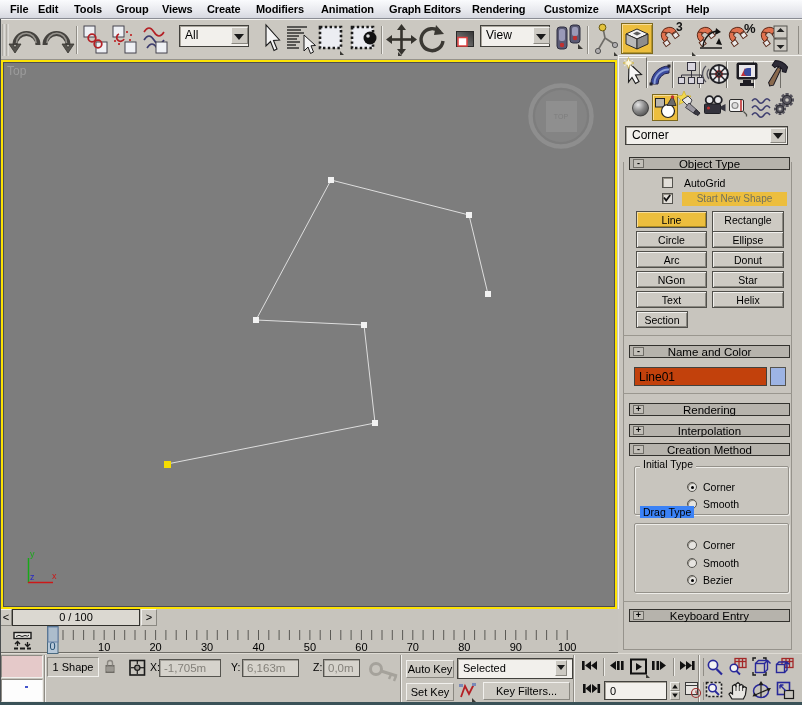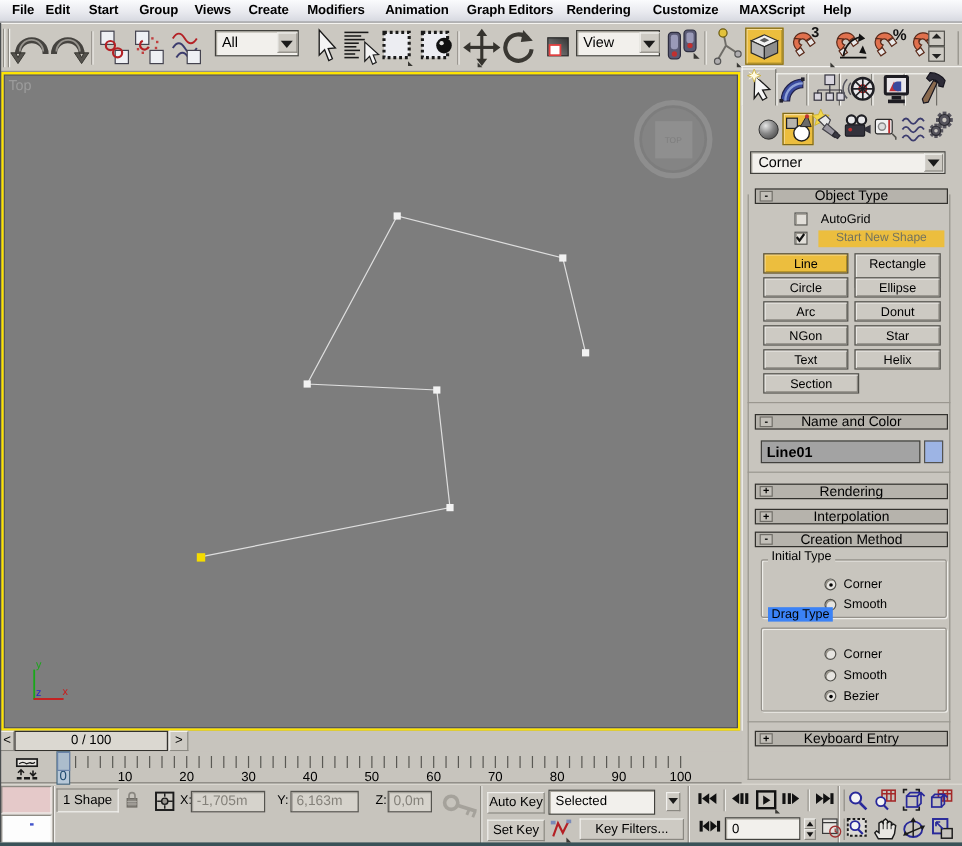--- a/index.html
+++ b/index.html
@@ -23,21 +23,21 @@
   border:1px solid #32312d; font-size:11.5px; line-height:12px; text-align:center; color:#000; }
 .rhead .pm { position:absolute; left:3px; top:1px; width:11px; height:9px;
   background:#c2bfb8; border:1px solid #6f6d67; font-size:9px; line-height:7px; text-align:center; font-weight:bold; }
 .btn { position:absolute; background:#cdcac3; border:1px solid #504f4a;
   box-shadow:inset 1px 1px 0 #f1f0ed, inset -1px -1px 0 #8a8881;
   font-size:10.5px; text-align:center; color:#000; }
 .btn.yellow { background:#ecbe3e; box-shadow:inset 1px 1px 0 #f7dd9a, inset -1px -1px 0 #a98a22; }
 .cb { position:absolute; width:11px; height:11px; background:#e2dfd9; border:1px solid #54534e;
   box-shadow:inset 1px 1px 0 #979389; font-size:9px; line-height:10px; text-align:center; font-weight:bold; }
 .lbl { position:absolute; font-size:10.5px; color:#000; white-space:nowrap; }
-.sunken { position:absolute; background:#a3a3a3; border:1px solid #42413d;font-weight:bold; }
+.sunken { position:absolute; background:#c2410c; border:1px solid #42413d; }
 .groupbox { position:absolute; border:1px solid #94918a; border-radius:2px;
   box-shadow:1px 1px 0 #eeede9, inset 1px 1px 0 #eeede9; }
 .radio { position:absolute; width:10px; height:10px; border-radius:50%; background:#e6e4e0;
   border:1px solid #54534e; box-shadow:inset 1px 1px 0 #979389; }
 .radio.sel::after { content:""; position:absolute; left:2.5px; top:2.5px; width:3px; height:3px;
   border-radius:50%; background:#000; }
 #trackrow { left:0; top:609px; width:618px; height:17px; background:#c7c4bd; }
 #ruler { left:0; top:626px; width:618px; height:27px; background:#c7c4bd; }
 #statusbar { left:0; top:654px; width:802px; height:51px; background:#c7c4bd; }
 .vsep { position:absolute; width:2px; background:transparent; border-left:1px solid #8f8c85; border-right:1px solid #f1f0ed; }
@@ -46,21 +46,21 @@
 .field { position:absolute; background:#d6d3cc; border:1px solid #55544f;
   box-shadow:inset 1px 1px 0 #a5a29b; font-size:11.5px; color:#84817a; }
 </style>
 </head>
 <body>
 <div id="root">
 
   <div id="menubar" class="abs">
     <span class="mi" style="left:10px">File</span>
     <span class="mi" style="left:38px">Edit</span>
-    <span class="mi" style="left:74px">Start</span>
+    <span class="mi" style="left:74px">Tools</span>
     <span class="mi" style="left:116px">Group</span>
     <span class="mi" style="left:162px">Views</span>
     <span class="mi" style="left:207px">Create</span>
     <span class="mi" style="left:256px">Modifiers</span>
     <span class="mi" style="left:321px">Animation</span>
     <span class="mi" style="left:389px">Graph Editors</span>
     <span class="mi" style="left:472px">Rendering</span>
     <span class="mi" style="left:544px">Customize</span>
     <span class="mi" style="left:616px">MAXScript</span>
     <span class="mi" style="left:686px">Help</span>
@@ -107,21 +107,21 @@
   <div class="btn yellow" style="left:636px;top:211px;width:71px;height:17px;line-height:16px">Line</div>
   <div class="btn" style="left:712px;top:211px;width:72px;height:29px;line-height:16px">Rectangle</div>
   <div class="btn" style="left:636px;top:231px;width:71px;height:17px;line-height:16px">Circle</div>
   <div class="btn" style="left:712px;top:231px;width:72px;height:17px;line-height:16px">Ellipse</div>
   <div class="btn" style="left:636px;top:251px;width:71px;height:17px;line-height:16px">Arc</div>
   <div class="btn" style="left:712px;top:251px;width:72px;height:17px;line-height:16px">Donut</div>
   <div class="btn" style="left:636px;top:271px;width:71px;height:17px;line-height:16px">NGon</div>
   <div class="btn" style="left:712px;top:271px;width:72px;height:17px;line-height:16px">Star</div>
   <div class="btn" style="left:636px;top:291px;width:71px;height:17px;line-height:16px">Text</div>
   <div class="btn" style="left:712px;top:291px;width:72px;height:17px;line-height:16px">Helix</div>
-  <div class="btn" style="left:636px;top:311px;width:80px;height:17px;line-height:16px">Section</div>
+  <div class="btn" style="left:636px;top:311px;width:52px;height:17px;line-height:16px">Section</div>
 
   <div class="rhead" style="top:345px"><span class="pm">-</span>Name and Color</div>
   <div class="sunken" style="left:634px;top:367px;width:133px;height:19px;font-size:12px;color:#000;padding:2px 0 0 4px">Line01</div>
   <div class="abs" style="left:770px;top:367px;width:16px;height:19px;background:#9db4e4;border:1px solid #54534e"></div>
 
   <div class="rhead" style="top:403px"><span class="pm">+</span>Rendering</div>
   <div class="rhead" style="top:424px"><span class="pm">+</span>Interpolation</div>
   <div class="rhead" style="top:443px"><span class="pm">-</span>Creation Method</div>
 
   <div class="groupbox" style="left:634px;top:466px;width:155px;height:49px"></div>
@@ -158,21 +158,21 @@
   <div class="abs" style="left:47px;top:657px;width:52px;height:20px;background:#c9c6bf;border:1px solid #8a8881;border-right-color:#f1f0ed;border-bottom-color:#f1f0ed;font-size:11px;color:#000;text-align:center;line-height:18px">1 Shape</div>
     <span class="lbl" style="left:150px;top:661px">X:</span>
   <div class="field" style="left:159px;top:659px;width:62px;height:18px;padding:2px 0 0 4px">-1,705m</div>
   <span class="lbl" style="left:231px;top:661px">Y:</span>
   <div class="field" style="left:242px;top:659px;width:57px;height:18px;padding:2px 0 0 4px">6,163m</div>
   <span class="lbl" style="left:313px;top:661px">Z:</span>
   <div class="field" style="left:323px;top:659px;width:37px;height:18px;padding:2px 0 0 4px">0,0m</div>
   <div class="vsep" style="left:400px;top:655px;height:48px"></div>
   <div class="sbtn" style="left:406px;top:660px;width:48px;height:18px;line-height:16px">Auto Key</div>
   <div class="sbtn" style="left:406px;top:683px;width:48px;height:18px;line-height:16px">Set Key</div>
-  <div class="abs" style="left:457px;top:658px;width:89px;height:20px;background:#f2f0ec;border:1px solid #42413d;box-shadow:inset 1px 1px 0 #a9a59c;font-size:11px;color:#000;padding:3px 0 16px 5px">Selected</div>
+  <div class="abs" style="left:457px;top:658px;width:116px;height:20px;background:#f2f0ec;border:1px solid #42413d;box-shadow:inset 1px 1px 0 #a9a59c;font-size:11px;color:#000;padding:3px 0 16px 5px">Selected</div>
   <div class="sbtn" style="left:555px;top:660px;width:12px;height:16px"></div>
   <div class="sbtn" style="left:483px;top:682px;width:87px;height:18px;line-height:16px">Key Filters...</div>
   <div class="vsep" style="left:573px;top:655px;height:48px"></div>
   <div class="abs" style="left:604px;top:681px;width:63px;height:19px;background:#f2f0ec;border:1px solid #42413d;box-shadow:inset 1px 1px 0 #a9a59c;font-size:11px;color:#000;padding:3px 0 0 5px">0</div>
   <div class="sbtn" style="left:670px;top:682px;width:10px;height:9px"></div>
   <div class="sbtn" style="left:670px;top:691px;width:10px;height:9px"></div>
   <div class="vsep" style="left:698px;top:655px;height:48px"></div>
 
   <div class="abs" style="left:0;top:702px;width:802px;height:3px;background:#3a5258"></div>
   <div class="abs" style="left:0;top:19px;width:1px;height:683px;background:#4a4e50"></div>

